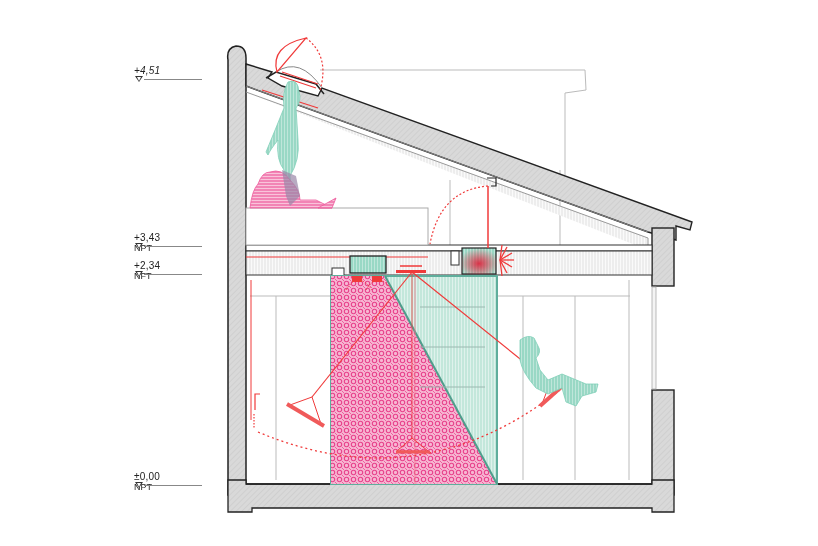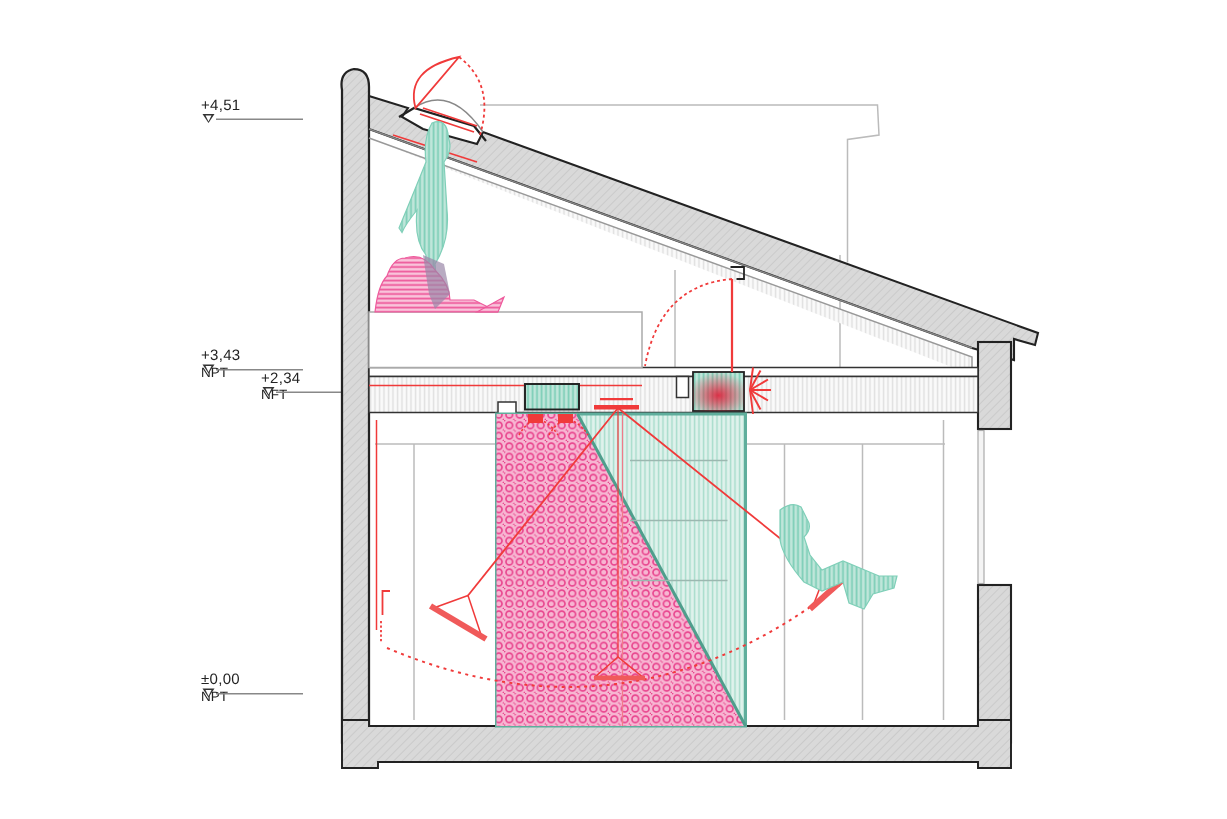--- a/index.html
+++ b/index.html
@@ -11,38 +11,38 @@
   .lvl .tri { display: block; width: 0; height: 0; border-left: 4px solid transparent;
               border-right: 4px solid transparent; border-top: 6px solid #333; margin: 0 0 0 1px; position: relative; }
   .lvl .tri::after { content: ""; position: absolute; left: -2.5px; top: -5px; width: 0; height: 0;
               border-left: 2.5px solid transparent; border-right: 2.5px solid transparent; border-top: 4px solid #fff; }
   .lvl .code { display: block; font-size: 9px; margin-top: 0px; }
   .lvl .line { position: absolute; left: 10px; width: 58px; height: 1px; background: #888; top: 13px; }
 </style>
 </head>
 <body>
 
-<div class="lvl" style="top:66px;">
+<div class="lvl" style="top:66px;font-style:italic;">
   <span class="val">+4,51</span>
   <span class="tri"></span>
   <span class="line"></span>
 </div>
 <div class="lvl" style="top:233px;">
   <span class="val">+3,43</span>
   <span class="tri"></span>
   <span class="line"></span>
   <span class="code" style="margin-top:-6px;">NPT</span>
 </div>
-<div class="lvl" style="top:248px;margin-left:40px;">
+<div class="lvl" style="top:261px;">
   <span class="val">+2,34</span>
   <span class="tri"></span>
   <span class="line"></span>
   <span class="code" style="margin-top:-6px;">NFT</span>
 </div>
-<div class="lvl" style="top:449px;">
+<div class="lvl" style="top:472px;">
   <span class="val">±0,00</span>
   <span class="tri"></span>
   <span class="line"></span>
   <span class="code" style="margin-top:-6px;">NPT</span>
 </div>
 
 <svg width="818" height="546" viewBox="0 0 818 546">
   <defs>
     <pattern id="wallHatch" width="4" height="4" patternUnits="userSpaceOnUse" patternTransform="rotate(45)">
       <rect width="4" height="4" fill="#d9d9d9"></rect>

